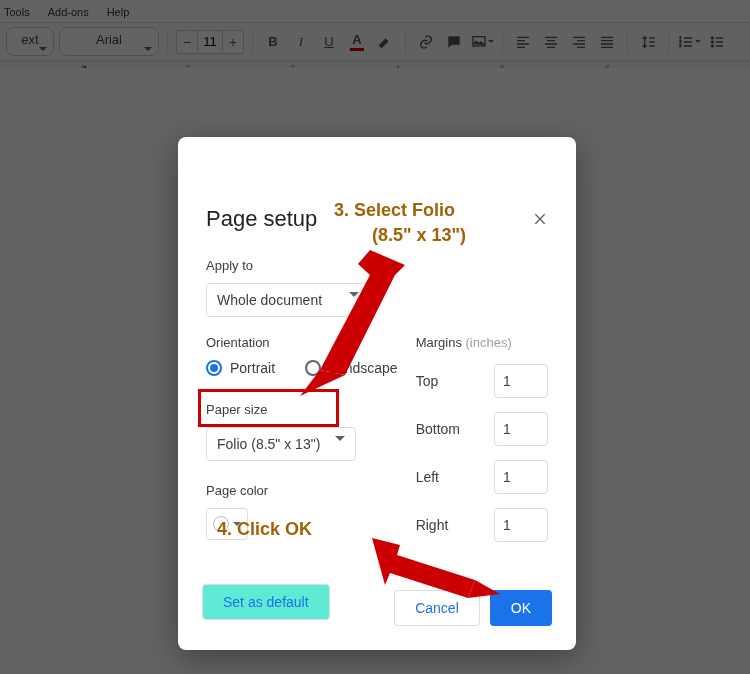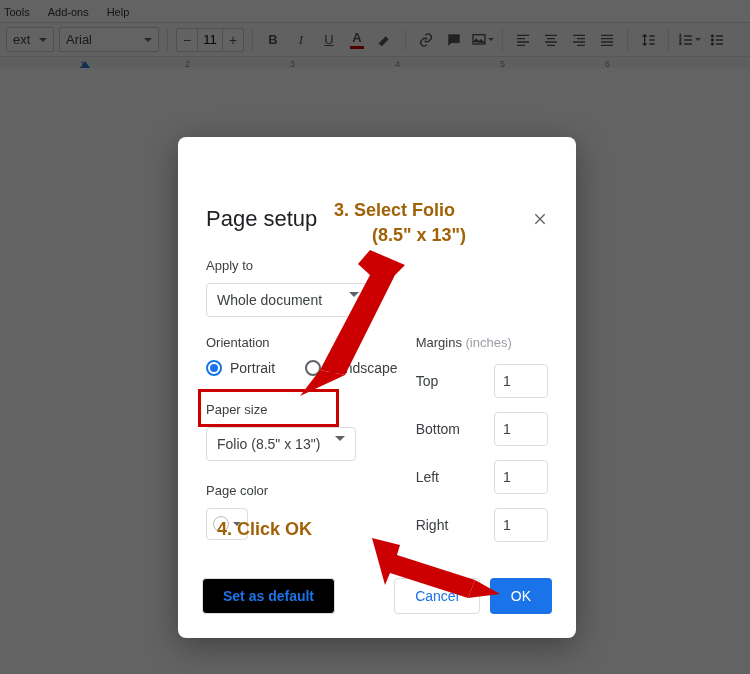--- a/index.html
+++ b/index.html
@@ -3,21 +3,21 @@
 <meta charset="utf-8">
 <style>
   * { box-sizing: border-box; }
   html, body { margin:0; padding:0; width:750px; height:674px; font-family: Arial, Helvetica, sans-serif; overflow:hidden; }
   body { background:#fff; position:relative; }
 
   
   .editor-bg { position:absolute; inset:0; background:#fff; filter:brightness(60%); }
   .menubar { display:flex; gap:18px; padding:6px 8px 4px 4px; font-size:11px; color:#333; border-bottom:1px solid #ddd; }
   .toolbar { display:flex; align-items:center; gap:4px; padding:4px 6px; border-bottom:1px solid #ddd; background:#fafafa; }
-  .tb-sel { display:flex; align-items:center; font-size:13px; color:#444; border:1px solid #ccc; padding:4px 6px; background:#fff; border-radius:2px; }
+  .tb-sel { display:flex; align-items:center; font-size:13px; color:#444; border:1px solid #ccc; padding:4px 6px; background:#fff; border-radius:8px;flex-direction:column; }
   .sep { width:1px; height:22px; background:#ddd; margin:0 4px; }
   .tb-btn { width:24px; height:24px; display:flex; align-items:center; justify-content:center; font-size:13px; color:#555; border-radius:2px; }
   .tb-btn svg { width:16px; height:16px; fill:#555; stroke:#555; }
   .fontsize { display:flex; align-items:center; border:1px solid #ccc; border-radius:2px; background:#fff; }
   .fontsize .pm { width:20px; text-align:center; font-size:14px; color:#555; padding:3px 0; cursor:pointer; }
   .fontsize .val { width:26px; text-align:center; font-size:13px; border-left:1px solid #ccc; border-right:1px solid #ccc; padding:3px 0; }
   .text-a-underline { border-bottom:3px solid #c00; padding:0 2px 1px; font-weight:bold; }
   .ruler { height:16px; position:relative; background:#f5f5f5; border-bottom:1px solid #ddd; font-size:9px; color:#888; }
   .ruler .tick { position:absolute; top:2px; }
   .ruler .indent-marker { position:absolute; left:80px; top:4px; width:0; height:0; border-left:5px solid transparent; border-right:5px solid transparent; border-bottom:7px solid #1a73e8; }
@@ -45,24 +45,24 @@
   .radio .r.checked::after { content:""; width:8px; height:8px; background:#1a73e8; border-radius:50%; }
   .margin-row { display:flex; align-items:center; justify-content:space-between; margin:14px 0; font-size:14px; color:#3c4043; }
   .margin-row input { width:54px; padding:8px; border:1px solid #dadce0; border-radius:4px; font-size:14px; color:#3c4043; }
   .inches { color:#9aa0a6; font-weight:400; }
   .page-color-sw { width:42px; height:32px; border:1px solid #dadce0; border-radius:4px; display:flex; align-items:center; justify-content:center; gap:4px; }
   .sw-circle { width:16px; height:16px; border:1px solid #bbb; border-radius:50%; background:#fff; }
   .sw-tri { width:0; height:0; border-left:4px solid transparent; border-right:4px solid transparent; border-top:4px solid #5f6368; }
 
   .dialog-foot { display:flex; justify-content:space-between; align-items:center; padding:22px 24px 16px 24px; }
   .btn { padding:9px 20px; font-size:14px; border-radius:4px; cursor:pointer; border:1px solid transparent; }
-  .btn.outline { border-color:#dadce0; color:#1a73e8; background:#000000;font-weight:bold; }
+  .btn.outline { border-color:#dadce0; color:#1a73e8; background:#5eead4; }
   .btn.outline2 { border-color:#dadce0; color:#1a73e8; background:#fff; }
   .btn.primary { background:#1a73e8; color:#fff; }
-  .btn-group { display:flex; gap:10px; }
+  .btn-group { display:flex; gap:10px;margin-top:12px; }
 
   
   .highlight-box { position:absolute; border:3px solid #c00; pointer-events:none; }
 
   
   .anno { position:absolute; color:#a16207; font-weight:bold; font-size:18px; line-height:1.2; pointer-events:none; text-shadow:0 0 1px #fff; }
 
 </style>
 </head>
 <body>

